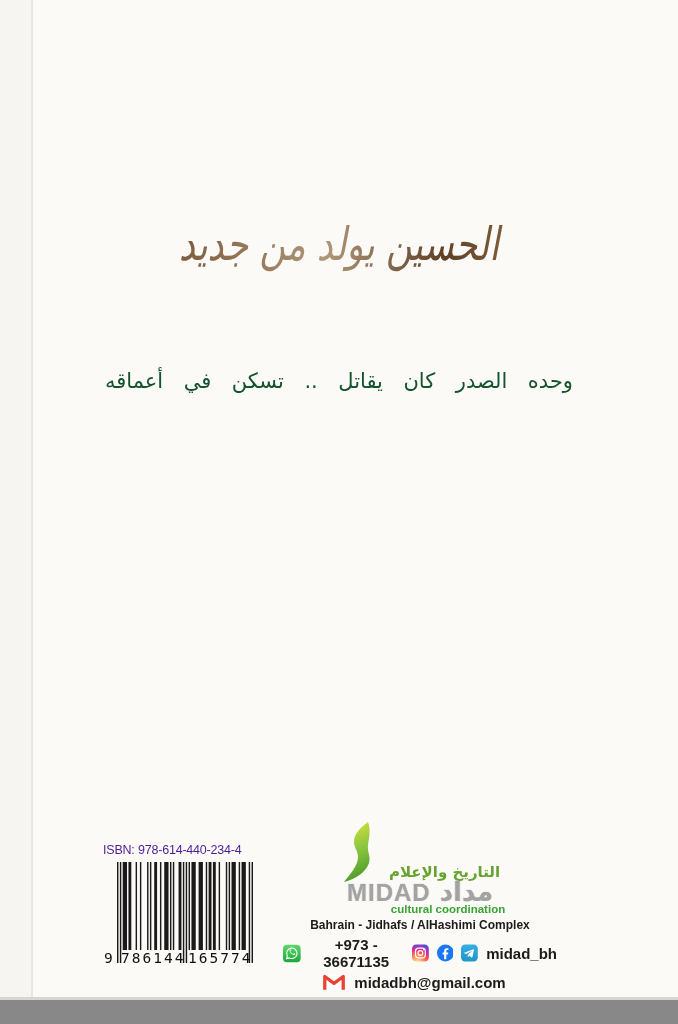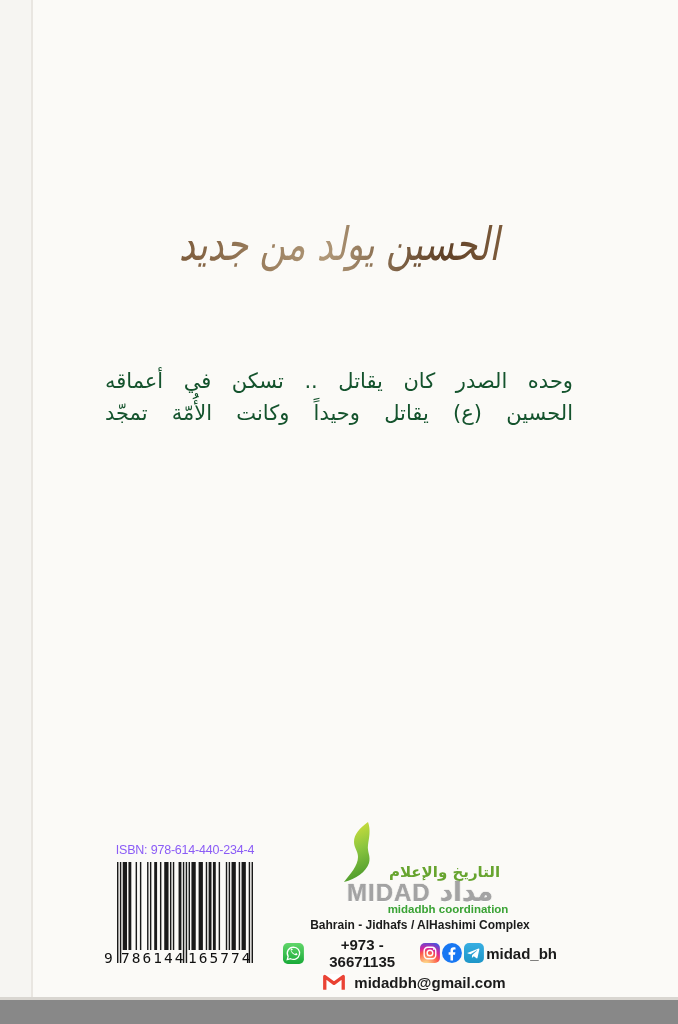--- a/index.html
+++ b/index.html
@@ -28,21 +28,21 @@
   }
   .synopsis .line{
     display:block;height:31.5px;line-height:31.5px;
     text-align:justify;text-align-last:justify;text-justify:inter-word;
     white-space:normal;
   }
   .synopsis .line.last{text-align-last:right;}
 
   
   .barcode-block{position:absolute;left:103px;top:843px;width:164px;}
-  .isbn-label{width:164px;text-align:center;font-size:12.5px;letter-spacing:-0.2px;color:#8b5cf6;}
+  .isbn-label{width:164px;text-align:left;font-size:12.5px;letter-spacing:-0.2px;color:#4c1d95;}
   .bars-wrap{position:relative;margin:5px 0 0 14px;width:136px;height:124px;}
   .bars-wrap svg{display:block;width:136px;height:104px;}
   .bc-digit{position:absolute;top:88px;font-family:"DejaVu Sans Mono",monospace;font-size:14.5px;color:#101010;}
   .bc-first{left:-13px;}
   .bc-left{left:4px;width:62px;text-align:right;letter-spacing:2px;}
   .bc-right{left:71px;width:62px;text-align:center;letter-spacing:2px;}
 
   
   .logo-block{position:absolute;left:283px;top:822px;width:274px;text-align:center;}
   .logo-top{display:flex;justify-content:center;align-items:flex-end;height:62px;}
@@ -56,21 +56,21 @@
     font-size:24px;font-weight:bold;letter-spacing:1px;color:#a3a3a3;
     text-shadow:0 1px 0 #ffffff,0 0 1px #787878;
   }
   .name-ar{
     font-family:"DejaVu Sans",sans-serif;
     font-size:26px;font-weight:bold;color:#a3a3a3;margin-left:9px;
     text-shadow:0 1px 0 #ffffff,0 0 1px #787878;
   }
   .subtitle{position:relative;left:28px;margin-top:-4px;font-size:11.5px;font-weight:bold;color:#3aa335;}
   .address{margin-top:3px;font-size:12px;font-weight:bold;color:#1b1b1b;}
-  .contact-row{display:flex;justify-content:center;align-items:center;gap:2px;margin-top:4px;}
+  .contact-row{display:flex;justify-content:center;align-items:center;gap:8px;margin-top:4px;}
   .contact-row .txt,.email-row .txt{font-size:15px;font-weight:bold;color:#1b1b1b;}
   .icon{display:block;}
   .email-row{display:flex;justify-content:center;align-items:center;gap:8px;margin-top:3px;position:relative;left:-6px;}
 </style>
 </head>
 <body>
 
 <div class="page">
   <div class="left-band"></div>
   <div class="spine-line"></div>
@@ -85,21 +85,20 @@
           <stop offset="0.82" stop-color="#5f4026"></stop>
           <stop offset="1" stop-color="#7d5c3c"></stop>
         </linearGradient>
       </defs>
       <text x="180" y="70" text-anchor="middle" font-size="46" font-family="DejaVu Sans, sans-serif" font-style="italic" fill="url(#gold)" textLength="320" lengthAdjust="spacingAndGlyphs">الحسين يولد من جديد</text>
     </svg>
   </div>
 
   <div class="synopsis">
     <span class="line">وحده الصدر كان يقاتل .. تسكن في أعماقه</span>
-    <span class="line">الحسين (ع) يقاتل وحيداً وكانت الأُمّة تمجّد</span>
   </div>
 
   <div class="barcode-block">
     <div class="isbn-label">ISBN: 978-614-440-234-4</div>
     <div class="bars-wrap">
       <svg viewBox="0 0 95 104" preserveAspectRatio="none">
         <g fill="#1a1a1a">
             <rect x="0" y="0" width="1" height="101"></rect>
             <rect x="2" y="0" width="1" height="101"></rect>
             <rect x="4" y="0" width="3" height="88"></rect>
@@ -149,21 +148,21 @@
           </linearGradient>
         </defs>
         <path fill="url(#leafg)" d="M28 0 C20 6 14 12 14 20 C14 26 18 29 18 35 C18 44 10 52 4 60 C16 57 26 50 29 41 C31 34 27 30 28 23 C29 16 31 8 28 0 Z"></path>
       </svg>
       <span class="tagline-ar">التاريخ والإعلام</span>
     </div>
     <div class="midad-row">
       <span class="name-latin">MIDAD</span>
       <span class="name-ar">مداد</span>
     </div>
-    <div class="subtitle">midadbh coordination</div>
+    <div class="subtitle">cultural coordination</div>
     <div class="address">Bahrain - Jidhafs / AlHashimi Complex</div>
 
     <div class="contact-row">
       <svg class="icon" width="21" height="21" viewBox="0 0 24 24">
         <defs>
             <linearGradient id="wag" x1="0" y1="0" x2="0" y2="1">
           <stop offset="0" stop-color="#61d66a"></stop>
               <stop offset="1" stop-color="#18aa38"></stop>
         </linearGradient>
           </defs>

